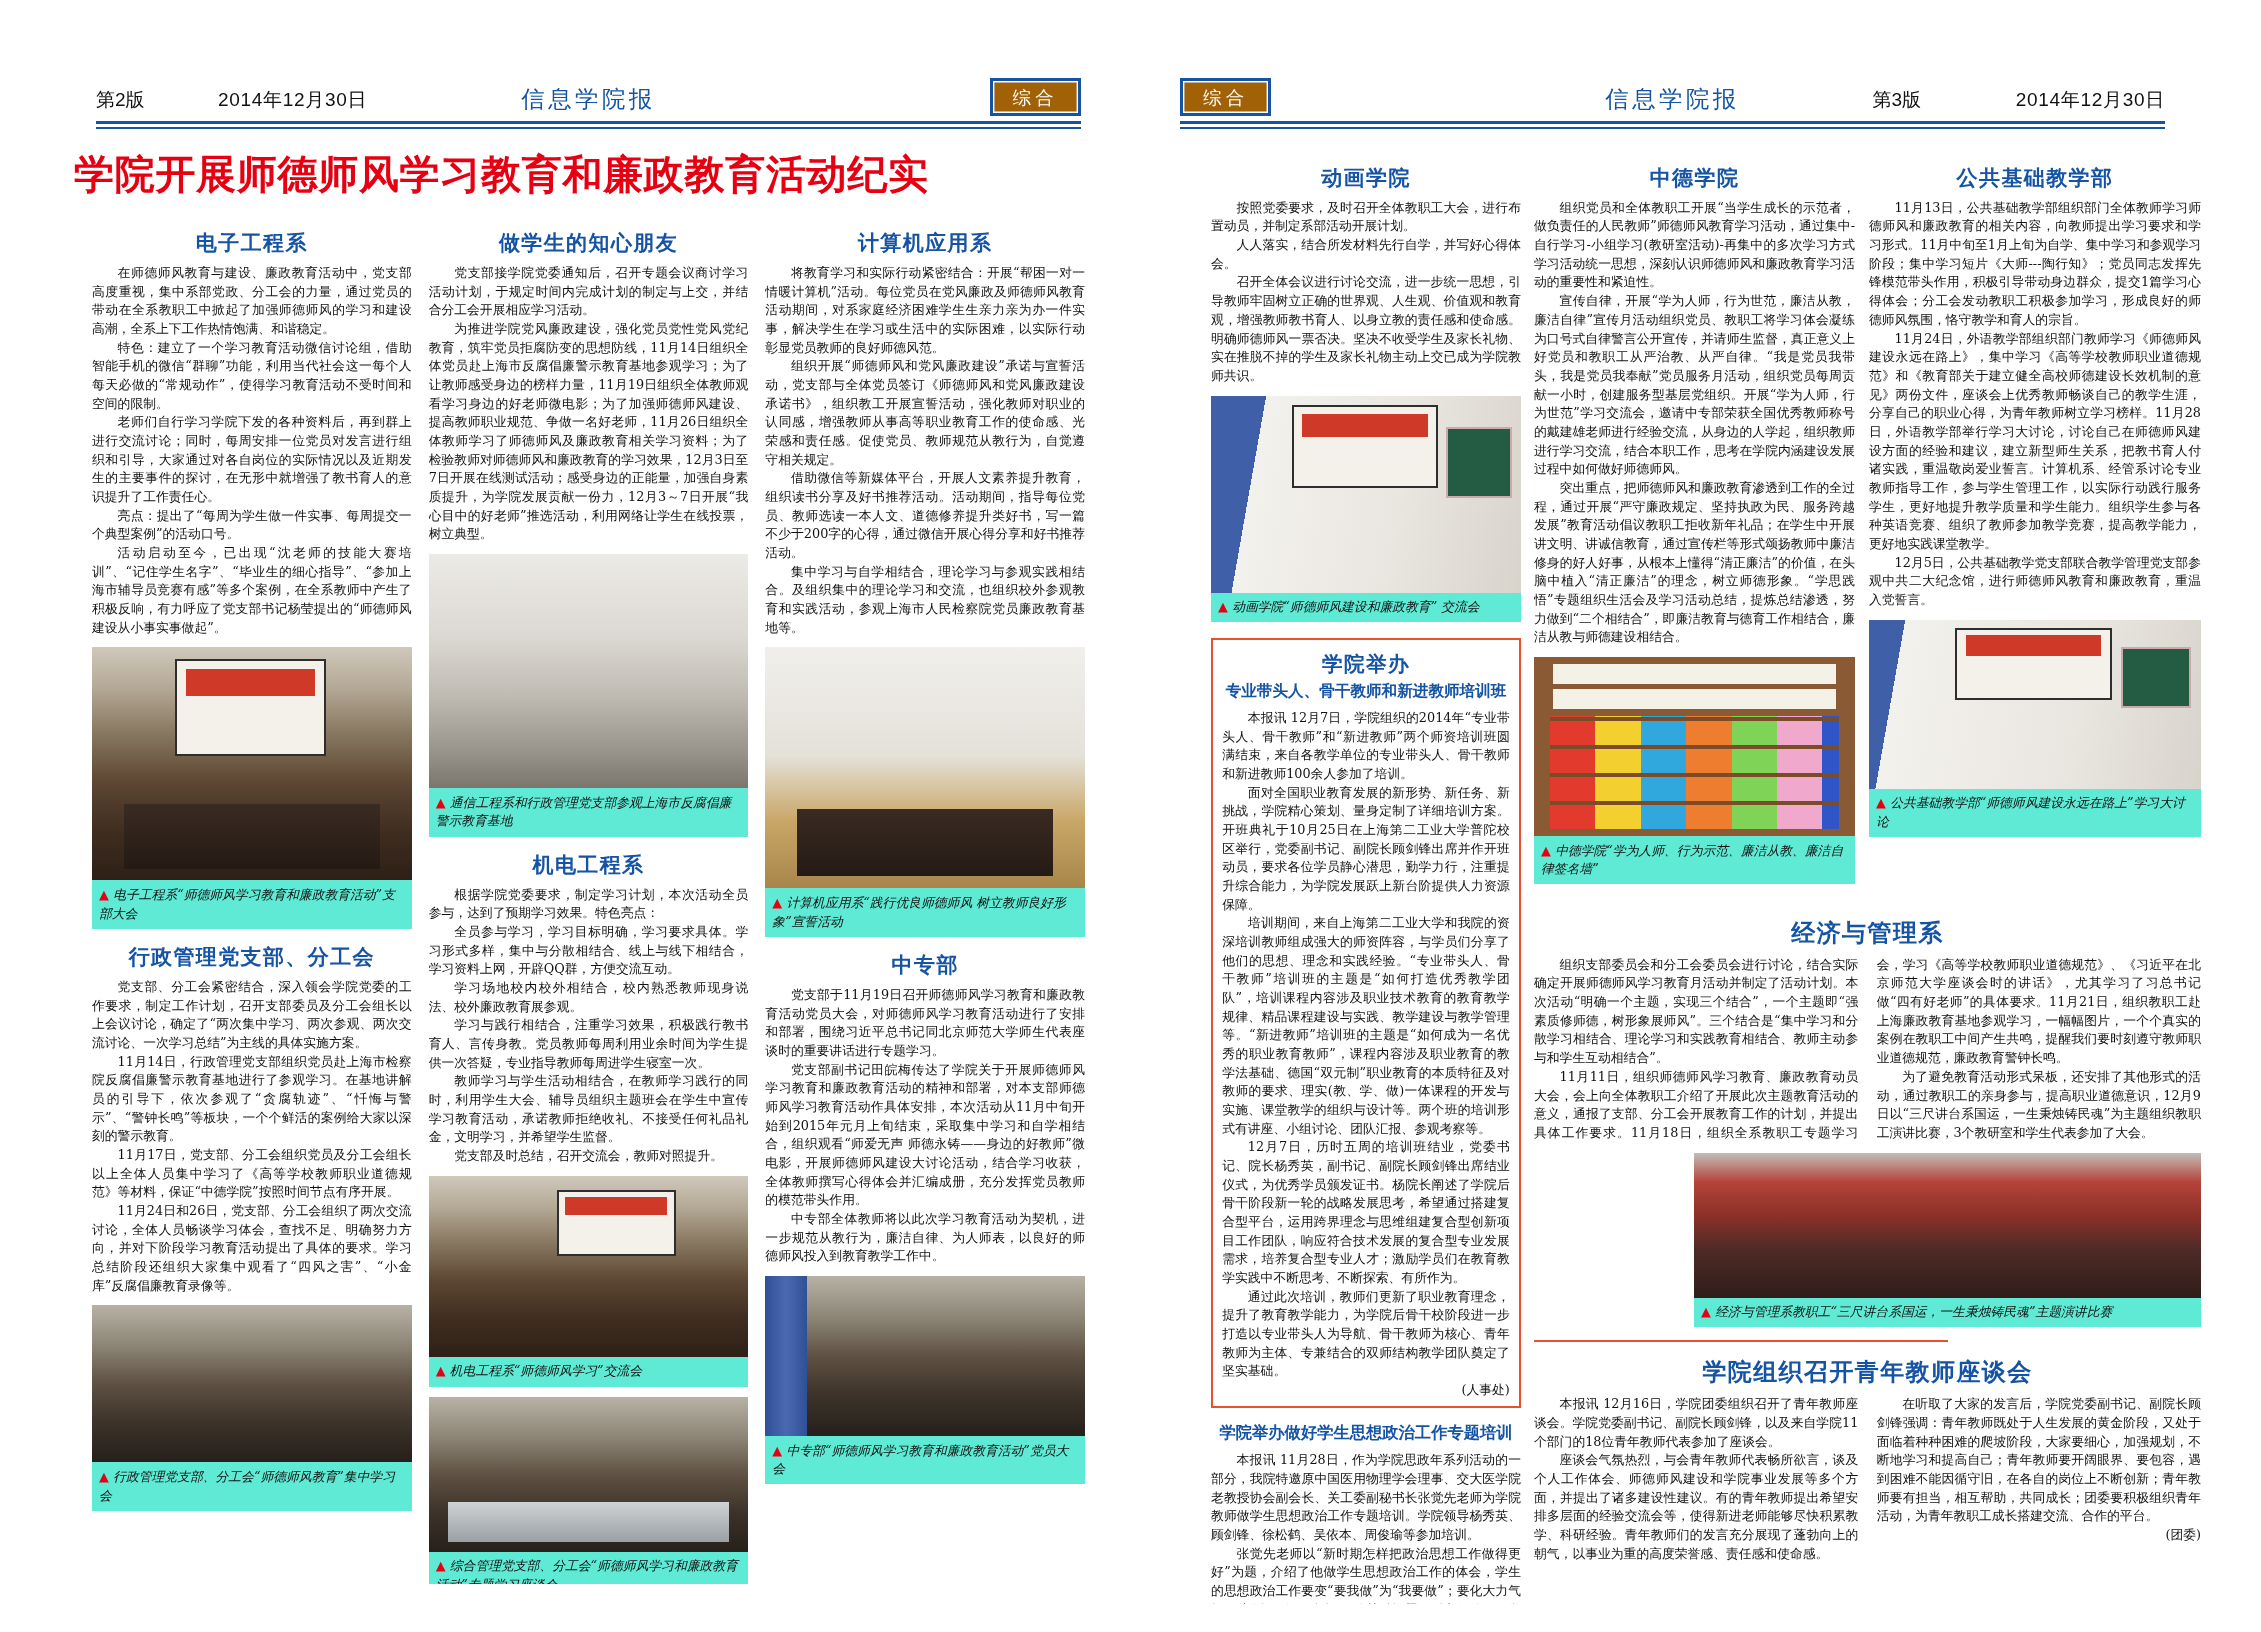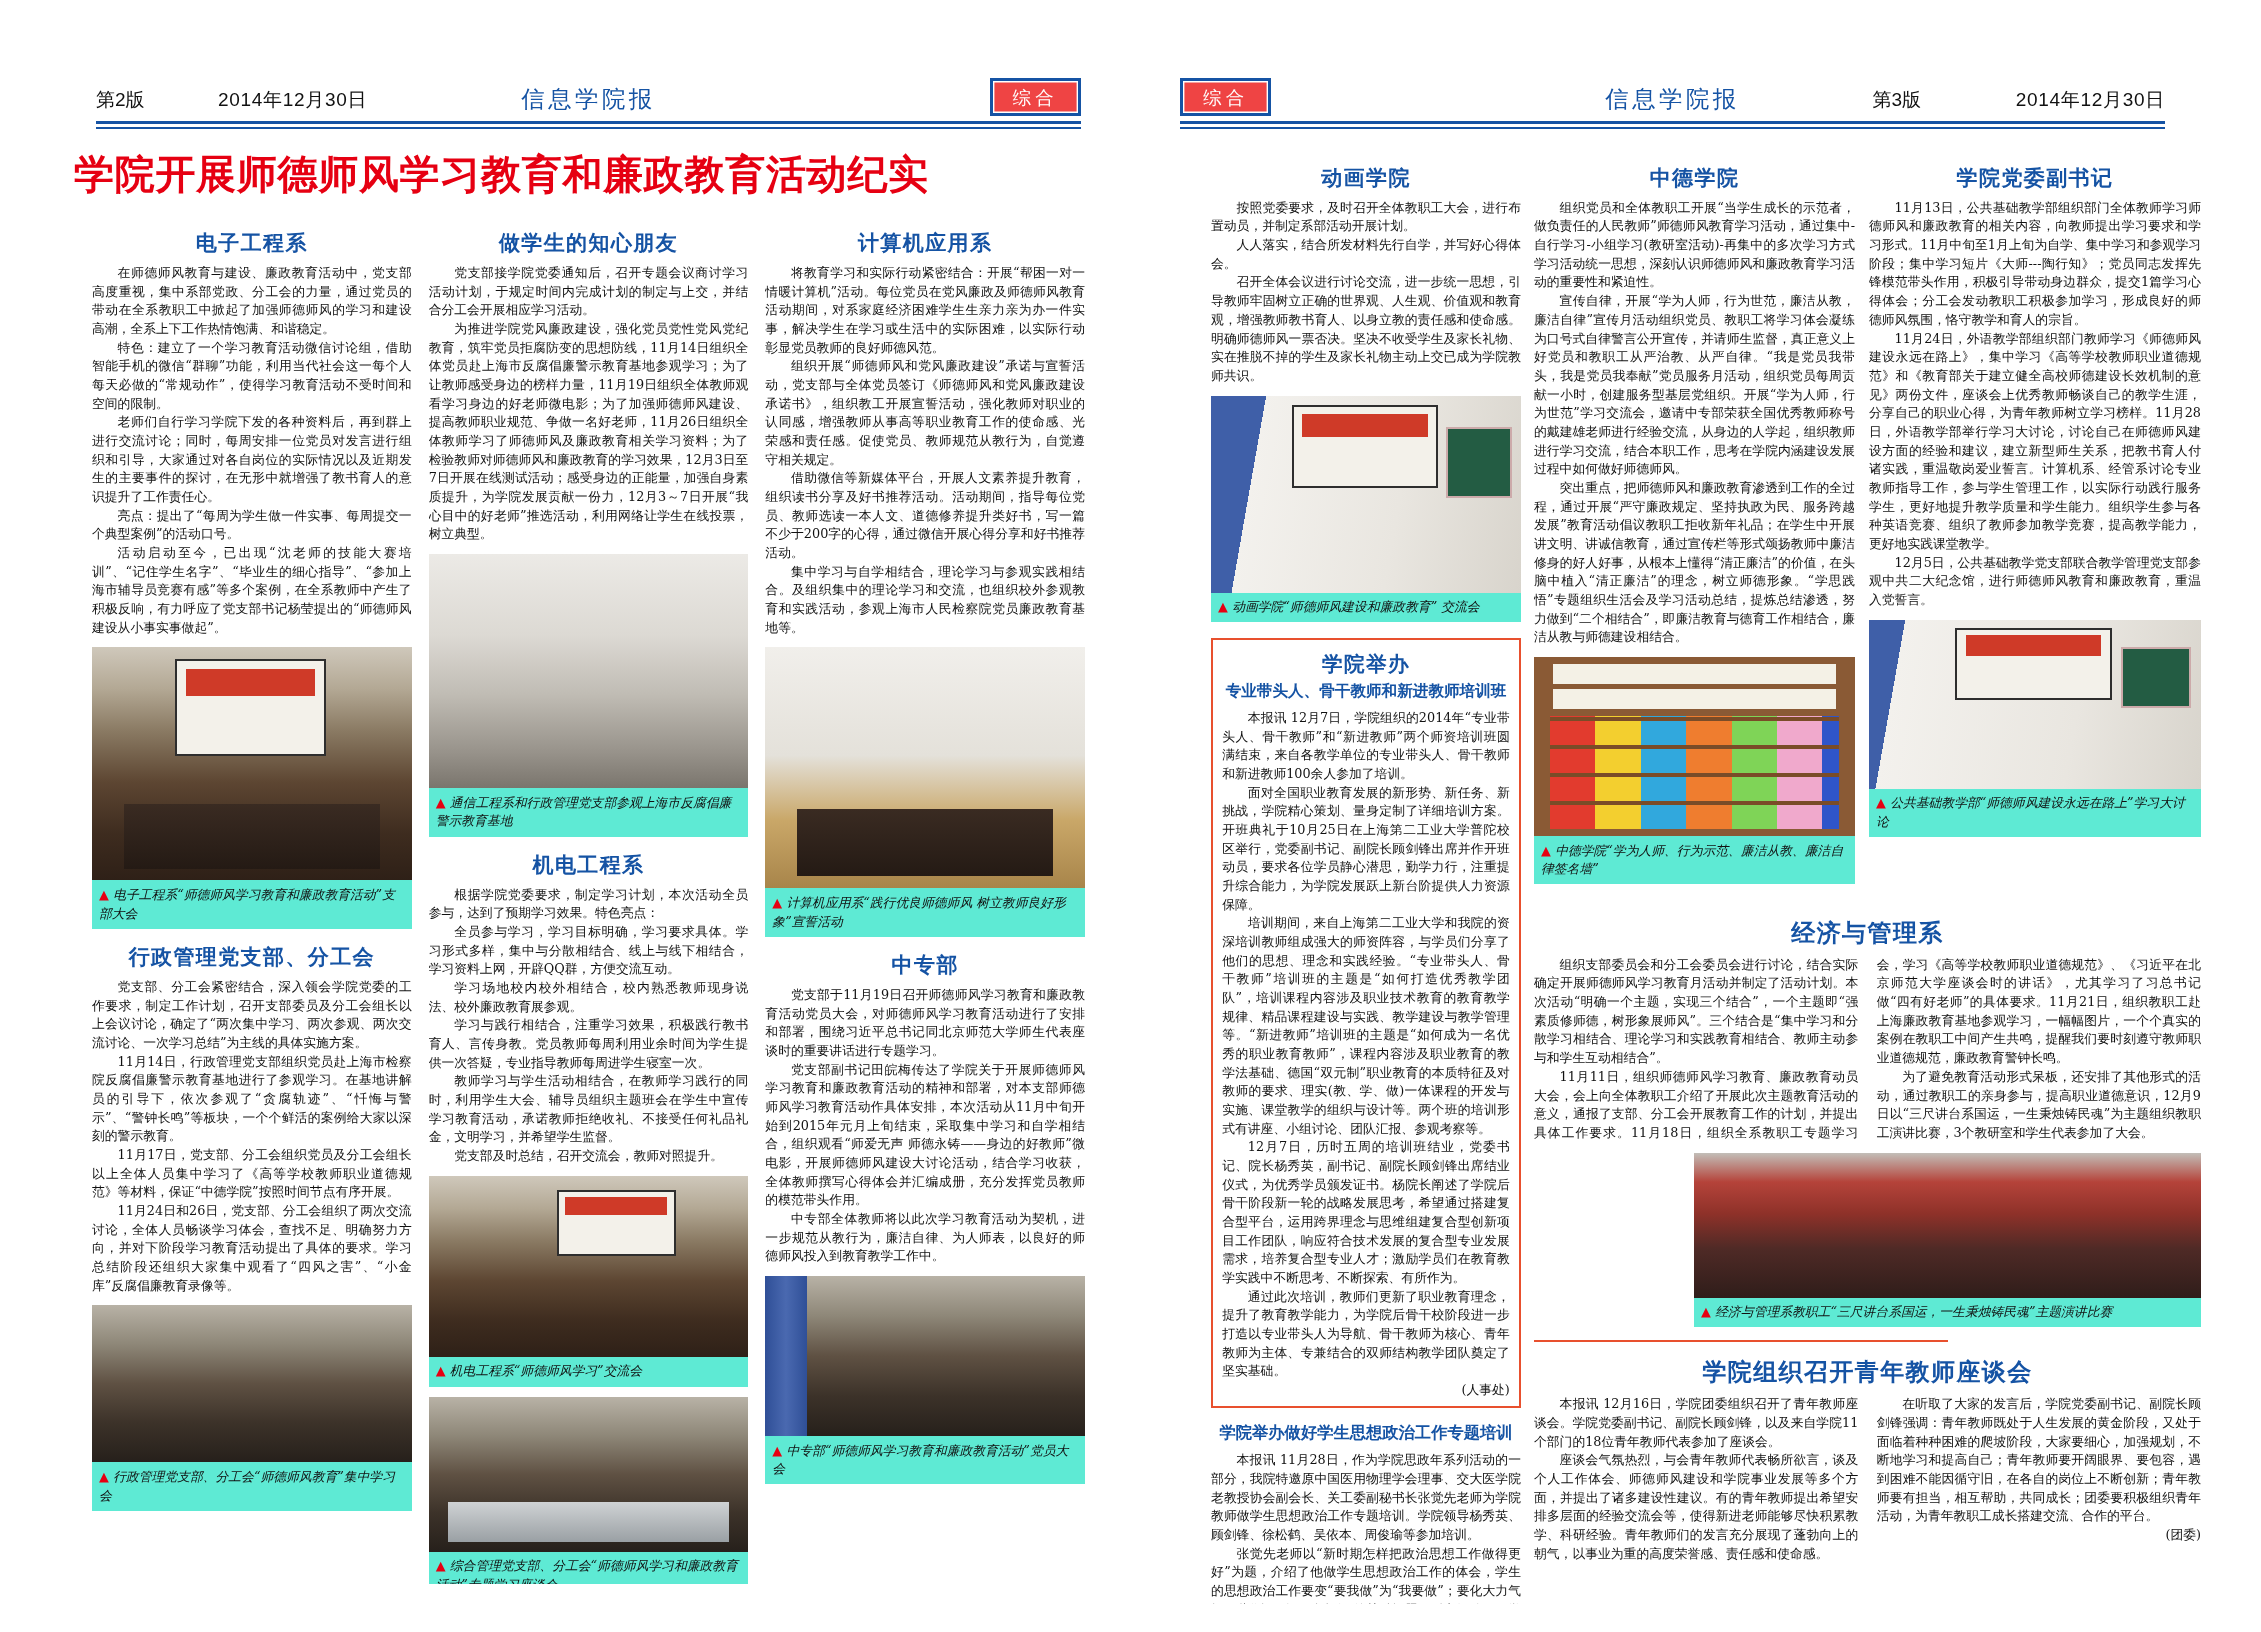--- a/index.html
+++ b/index.html
@@ -12,21 +12,21 @@
 
   
   .phead{position:relative;margin:79px 43px 0;height:37px;
          font-family:"Liberation Sans",sans-serif;font-weight:normal;font-size:19px;}
   .phead .pnum{position:absolute;left:0;bottom:2.8px;}
   .phead .pdate{position:absolute;left:122px;bottom:2.8px;letter-spacing:0.7px;}
   #pageR .pnum{left:auto;right:244px;}
   #pageR .pdate{left:auto;right:0;}
   .masthead{position:absolute;left:50%;transform:translateX(-50%);bottom:1.4px;
             color:#1553a4;font-size:23.4px;letter-spacing:3.5px;}
-  .badge{position:absolute;right:0;bottom:0;background:#ef4444;color:#fff;
+  .badge{position:absolute;right:0;bottom:0;background:#a16207;color:#fff;
          font-size:18.4px;padding:3.5px 20px;letter-spacing:4.3px;
          border:3.5px solid #1553a4;box-shadow:inset 0 0 0 1.4px #fff;}
   #pageR .badge{left:0;right:auto;}
   .rule{margin:5px 43px 0;border-top:3.5px solid #1553a4;border-bottom:2.1px solid #1553a4;height:2.8px;}
 
   
   .headline{margin:18.4px 21px 12.8px;color:#e60012;
             font-family:"Liberation Sans",sans-serif;font-weight:900;
             font-size:40px;letter-spacing:0.7px;white-space:nowrap;}
 
@@ -257,21 +257,21 @@
             <div class="wall-banner b1"></div>
             <div class="wall-banner b2"></div>
             <div class="notes"></div>
           </div>
           <figcaption class="caption"><span class="mark">▲</span><span>中德学院“学为人师、行为示范、廉洁从教、廉洁自律签名墙”</span></figcaption>
         </figure>
       </div>
 
       <div class="rcol rcol3">
         <article>
-          <h2 class="stitle">学院党委副书记</h2>
+          <h2 class="stitle">公共基础教学部</h2>
           <p class="body">11月13日，公共基础教学部组织部门全体教师学习师德师风和廉政教育的相关内容，向教师提出学习要求和学习形式。11月中旬至1月上旬为自学、集中学习和参观学习阶段；集中学习短片《大师---陶行知》；党员同志发挥先锋模范带头作用，积极引导带动身边群众，提交1篇学习心得体会；分工会发动教职工积极参加学习，形成良好的师德师风氛围，恪守教学和育人的宗旨。</p>
           <p class="body">11月24日，外语教学部组织部门教师学习《师德师风建设永远在路上》，集中学习《高等学校教师职业道德规范》和《教育部关于建立健全高校师德建设长效机制的意见》两份文件，座谈会上优秀教师畅谈自己的教学生涯，分享自己的职业心得，为青年教师树立学习榜样。11月28日，外语教学部举行学习大讨论，讨论自己在师德师风建设方面的经验和建议，建立新型师生关系，把教书育人付诸实践，重温敬岗爱业誓言。计算机系、经管系讨论专业教师指导工作，参与学生管理工作，以实际行动践行服务学生，更好地提升教学质量和学生能力。组织学生参与各种英语竞赛、组织了教师参加教学竞赛，提高教学能力，更好地实践课堂教学。</p>
           <p class="body">12月5日，公共基础教学党支部联合教学管理党支部参观中共二大纪念馆，进行师德师风教育和廉政教育，重温入党誓言。</p>
         </article>
         <figure>
           <div class="photo ph-classroom2" style="height:169px">
             <div class="screen">
                 <div class="slide-red"></div>
               </div>
             <div class="board"></div>

